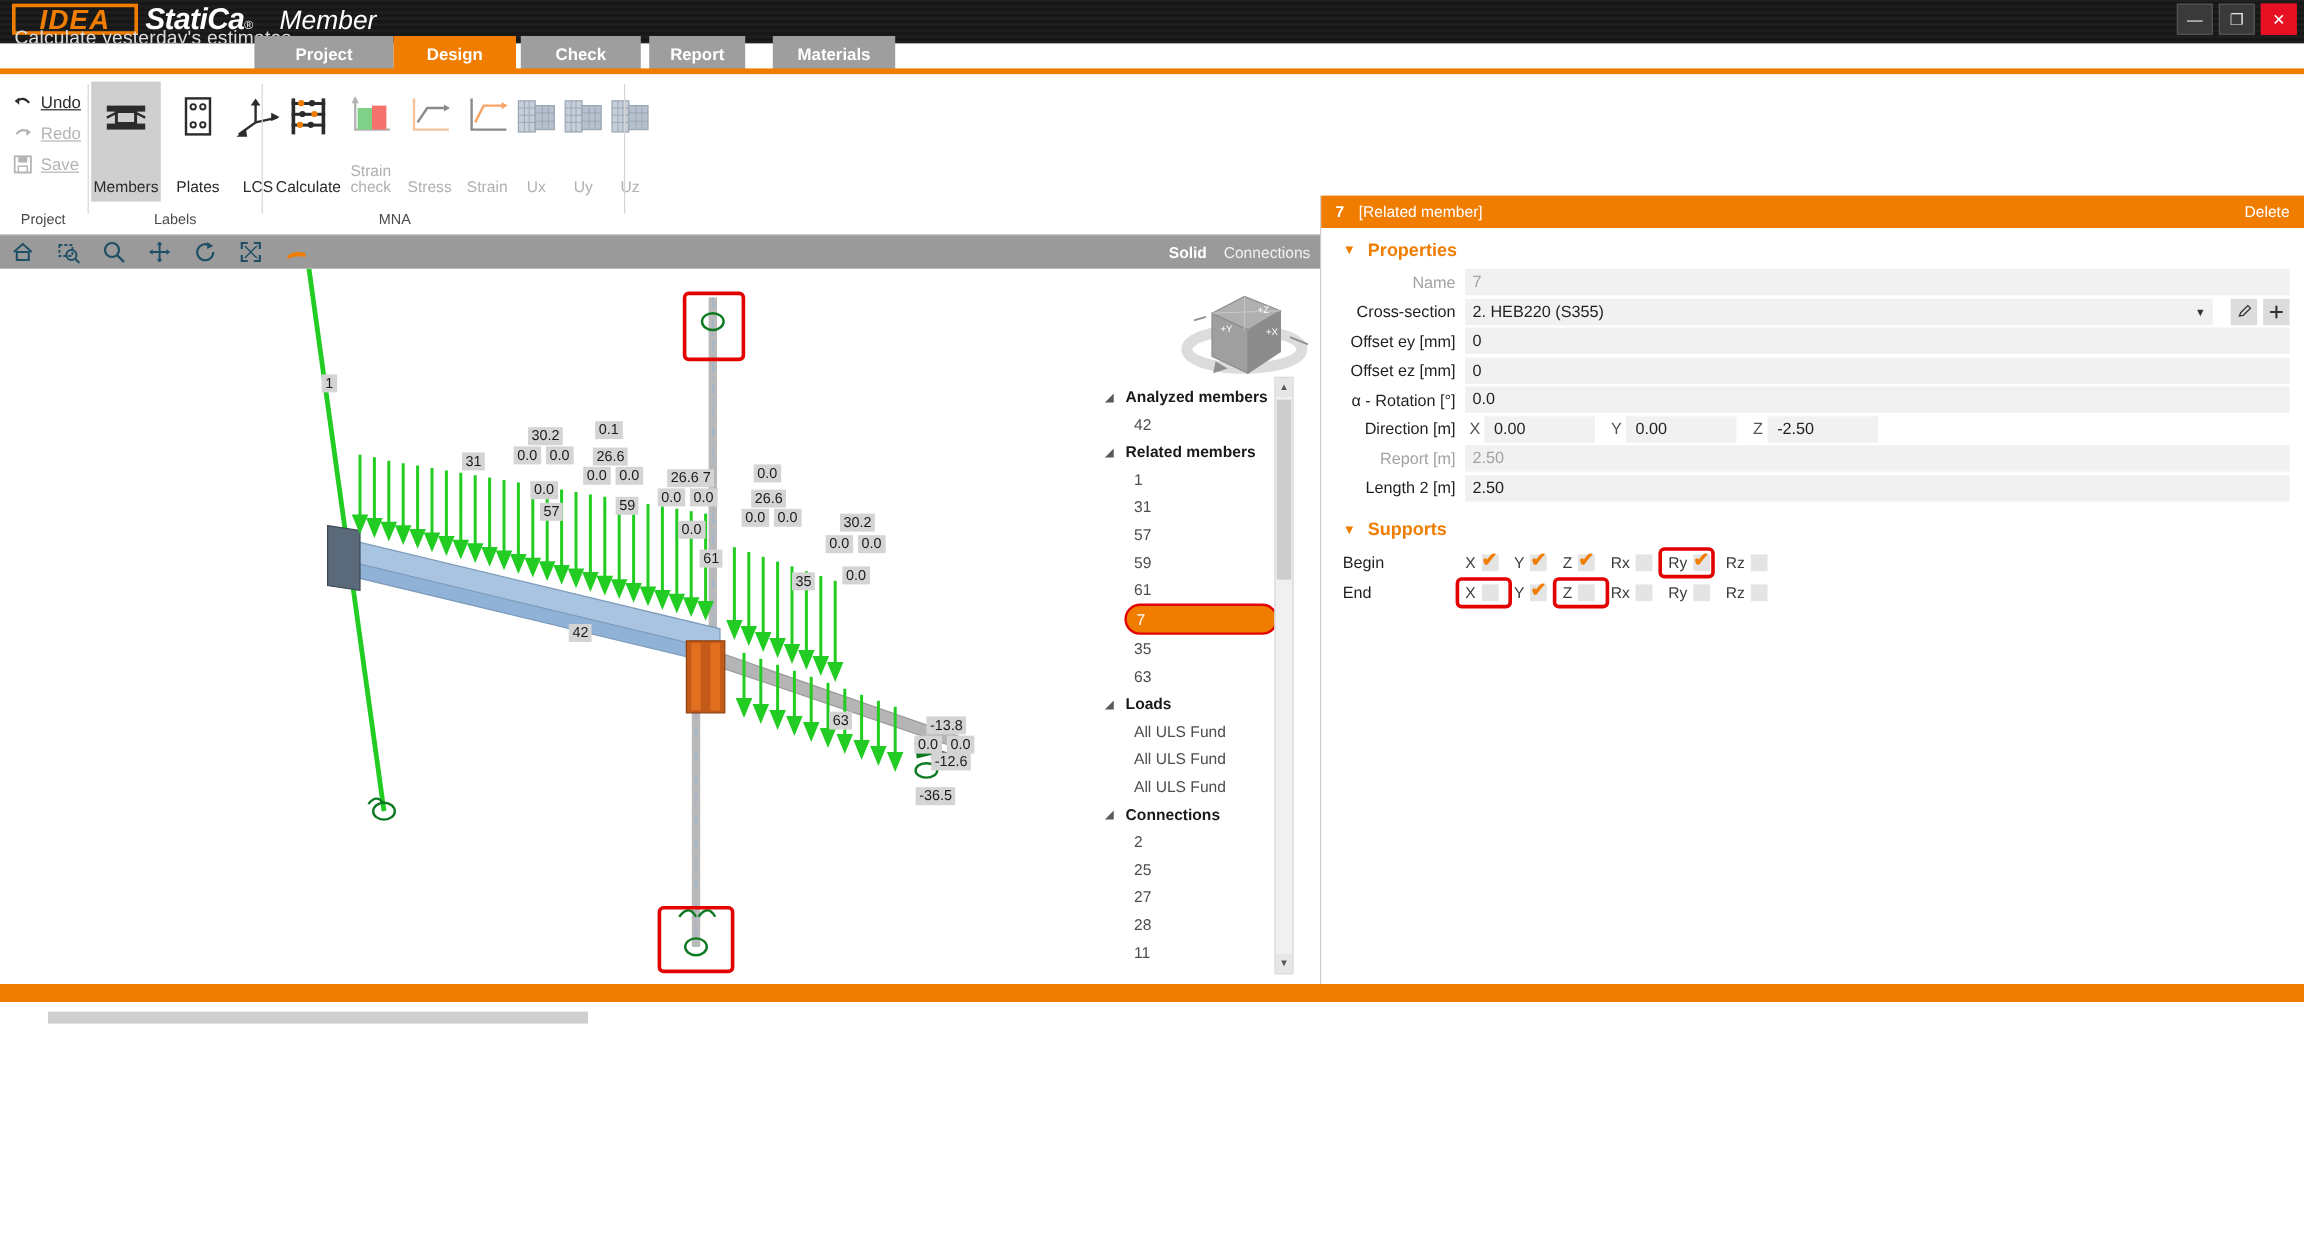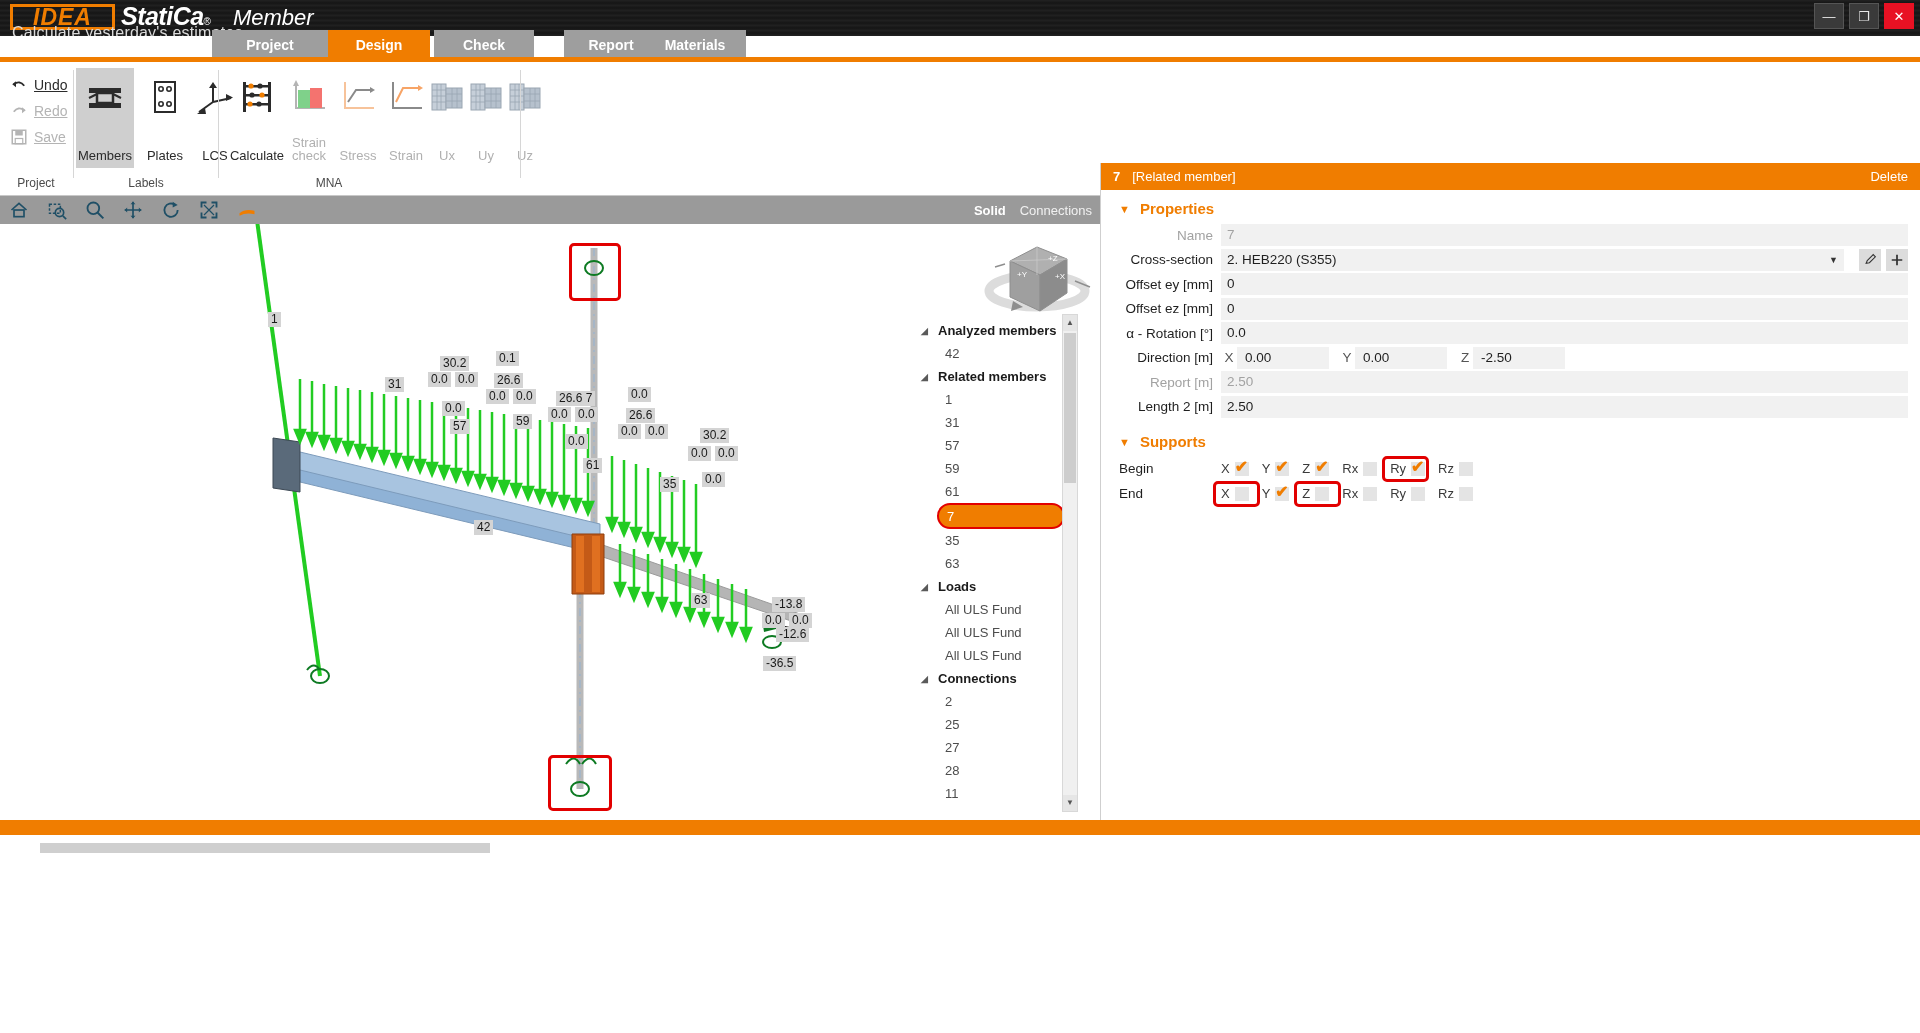--- a/index.html
+++ b/index.html
@@ -222,21 +222,21 @@
       <div class="win-btn">—</div>
       <div class="win-btn">❐</div>
       <div class="win-btn close">✕</div>
     </div>
   </div>
 
   <div class="tabstrip">
     <div class="tab" style="left:212px;width:116px">Project</div>
     <div class="tab active" style="left:328px;width:102px">Design</div>
     <div class="tab" style="left:434px;width:100px">Check</div>
-    <div class="tab" style="left:564px;width:94px">Report</div>
+    <div class="tab" style="left:541px;width:80px">Report</div>
     <div class="tab" style="left:644px;width:102px">Materials</div>
   </div>
   <div class="orange-bar"></div>
 
   <div class="ribbon">
 
     <div class="rgroup" style="left:0;width:72px">
       <div class="small-cmd" style="left:10px;top:14px">
         <span>
           <svg class="icn" style="width:18px;height:18px" viewBox="0 0 24 24">

